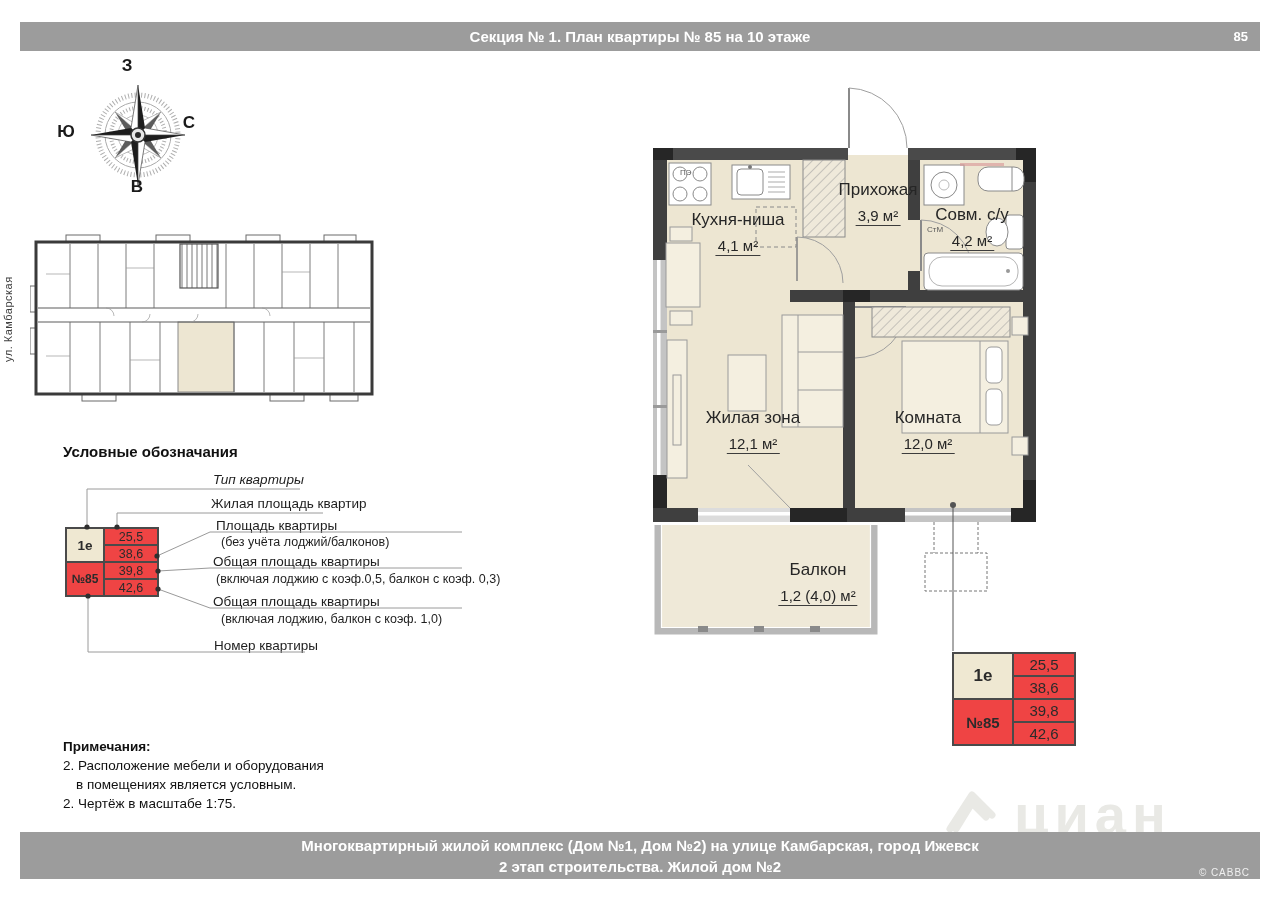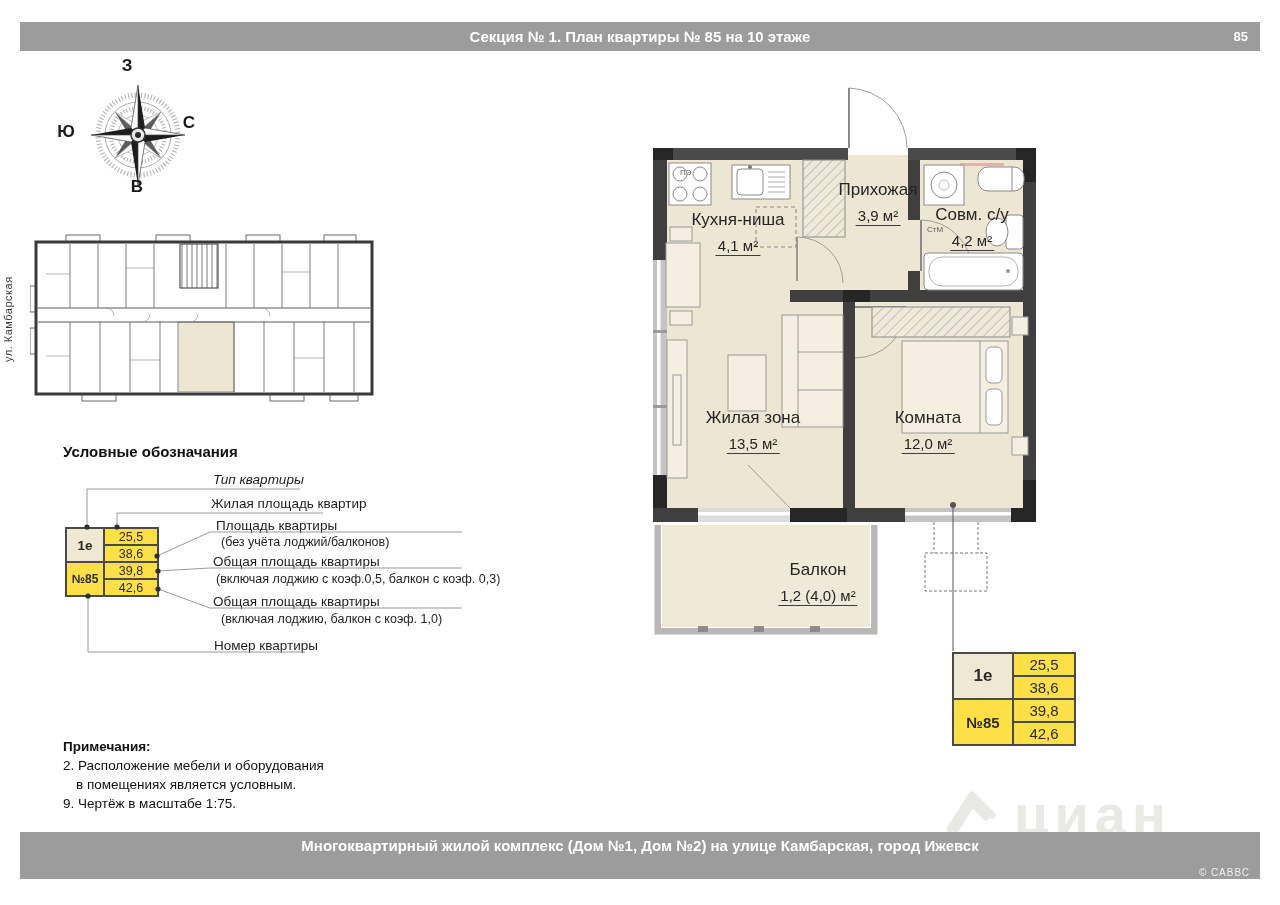--- a/index.html
+++ b/index.html
@@ -15,21 +15,21 @@
   
   .compass-label{position:absolute;font-size:17px;font-weight:bold;color:#1a1a1a;transform:translate(-50%,-50%);}
   
   #street-label{left:2px;top:262px;height:100px;writing-mode:vertical-rl;transform:rotate(180deg);
       font-size:11px;color:#3d3d3d;letter-spacing:.5px;}
   
   #legend-title{left:63px;top:443px;font-size:15px;font-weight:bold;color:#111;}
   .leg-label{position:absolute;font-size:13.5px;color:#1e1e1e;white-space:nowrap;}
   .leg-note{position:absolute;font-size:12.5px;color:#1e1e1e;white-space:nowrap;}
   
-  .card{position:absolute;border:1.5px solid #4a4a4a;display:grid;background:#fde047;}
+  .card{position:absolute;border:1.5px solid #4a4a4a;display:grid;background:#ef4444;}
   .card .cell{border:0.8px solid #4a4a4a;display:flex;align-items:center;justify-content:center;box-sizing:border-box;}
   .card .type{background:#EFE8D2;font-weight:bold;}
   .card .num{font-weight:bold;}
   #legend-card{left:65px;top:527px;width:92px;height:68px;grid-template-columns:38px 54px;grid-template-rows:17px 17px 17px 17px;font-size:12.5px;}
   #legend-card .type{font-size:13.5px;grid-row:1/3;}
   #legend-card .num{font-size:12px;grid-row:3/5;}
   #plan-card{left:952px;top:652px;width:122px;height:92px;grid-template-columns:60px 62px;grid-template-rows:23px 23px 23px 23px;font-size:15px;}
   #plan-card .type{font-size:17px;grid-row:1/3;}
   #plan-card .num{font-size:15px;grid-row:3/5;}
   
@@ -170,21 +170,21 @@
   <div class="leg-label" style="left:213px;top:554px;">Общая площадь квартиры</div>
   <div class="leg-note" style="left:216px;top:572px;">(включая лоджию с коэф.0,5, балкон с коэф. 0,3)</div>
   <div class="leg-label" style="left:213px;top:594px;">Общая площадь квартиры</div>
   <div class="leg-note" style="left:221px;top:612px;">(включая лоджию, балкон с коэф. 1,0)</div>
   <div class="leg-label" style="left:214px;top:638px;">Номер квартиры</div>
 
   <div class="abs" id="notes">
     <div class="t">Примечания:</div>
     <div>2. Расположение мебели и оборудования</div>
     <div class="indent">в помещениях является условным.</div>
-    <div>9. Чертёж в масштабе 1:75.</div>
+    <div>2. Чертёж в масштабе 1:75.</div>
   </div>
 
   <div class="abs" style="left:640px;top:75px;width:410px;height:575px;">
     <svg width="410" height="575" viewBox="0 0 410 575">
       <defs>
         <pattern id="hatchA" patternUnits="userSpaceOnUse" width="7" height="7" patternTransform="rotate(45)">
           <line x1="0" y1="0" x2="0" y2="7" stroke="#9a9a9a" stroke-width="1"></line>
         </pattern>
       </defs>
 
@@ -311,21 +311,21 @@
     <div class="room-label" style="left:238px;top:105px;">
       <div class="room-name">Прихожая</div>
       <div class="room-area">3,9 м²</div>
     </div>
     <div class="room-label" style="left:332px;top:130px;">
       <div class="room-name">Совм. с/у</div>
       <div class="room-area">4,2 м²</div>
     </div>
     <div class="room-label" style="left:113px;top:333px;">
       <div class="room-name">Жилая зона</div>
-      <div class="room-area">13,5 м²</div>
+      <div class="room-area">12,1 м²</div>
     </div>
     <div class="room-label" style="left:288px;top:333px;">
       <div class="room-name">Комната</div>
       <div class="room-area">12,0 м²</div>
     </div>
     <div class="room-label" style="left:178px;top:485px;">
       <div class="room-name">Балкон</div>
       <div class="room-area">1,2 (4,0) м²</div>
     </div>
 
@@ -374,16 +374,17 @@
 
   <div class="abs" id="watermark">
     <svg width="58" height="52" viewBox="0 0 58 52">
       <path d="M8,40 L30,6 L50,26 M14,40 L30,14 L44,28" fill="none" stroke="#E9E9E5" stroke-width="7" stroke-linecap="round" stroke-linejoin="round"></path>
     </svg>
     <span class="wm-text">циан</span>
   </div>
 
   <div class="abs bar" id="footer-bar">
     <div>Многоквартирный жилой комплекс (Дом №1, Дом №2) на улице Камбарская, город Ижевск</div>
+    <div>2 этап строительства. Жилой дом №2</div>
     <span id="footer-copy">© САВВС</span>
   </div>
 
 </div>
 
 </body></html>

